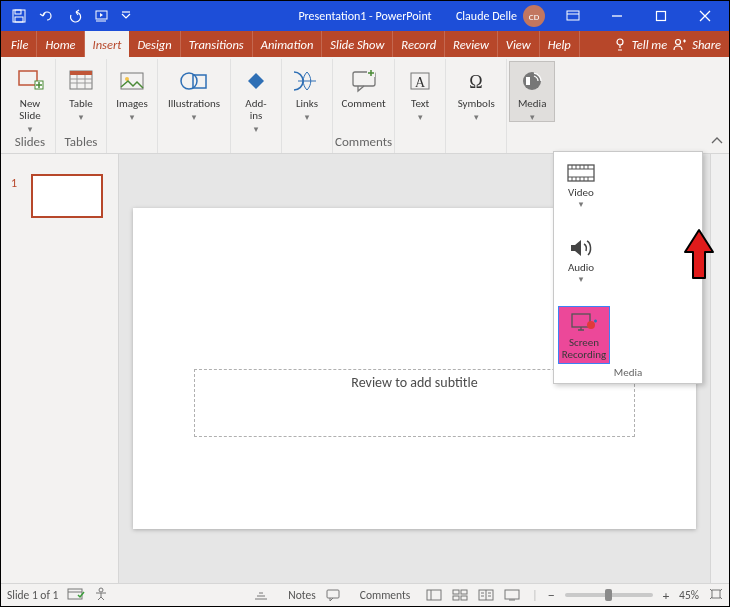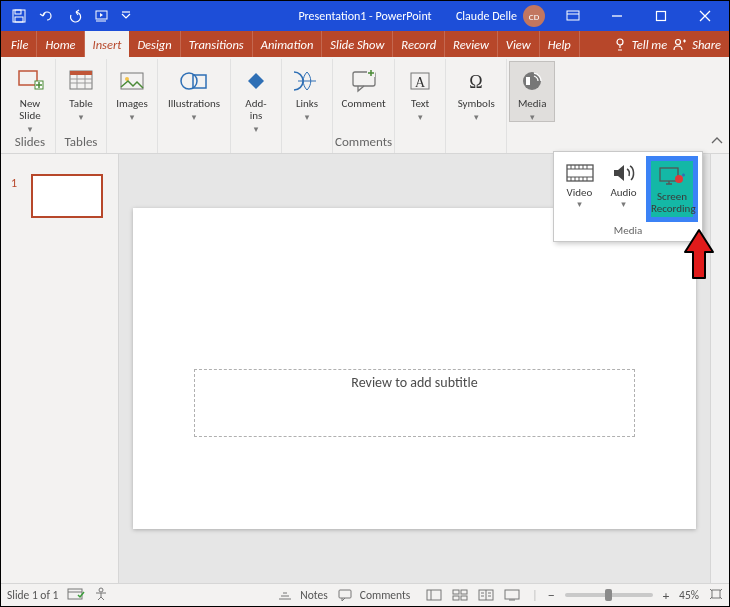--- a/index.html
+++ b/index.html
@@ -278,43 +278,44 @@
     width: 148px;
     background: #fff;
     border: 1px solid #c8c8c8;
     box-shadow: 2px 2px 5px rgba(0,0,0,0.2);
     z-index: 10;
     padding: 4px 0 2px 0;
   }
   .media-row {
     display: flex;
     justify-content: flex-end;
-    gap: 1px;
+    gap: 19px;
     padding: 0 4px;
+    flex-direction: column;
   }
   .media-btn {
     width: 46px;
     text-align: center;
     font-size: 11px;
     color: #3a3a3a;
     padding: 2px 0;
     border: 1px solid transparent;
     box-sizing: border-box;
     line-height: 1.1;
   }
   .media-btn.wide { width: 52px; }
   .media-btn .micon {
     height: 28px;
     display: flex;
     align-items: center;
     justify-content: center;
   }
   .media-btn.hi {
-    background: #14b8a6;
-    border: 5px solid #3b82f6;
+    background: #ec4899;
+    border: 1px solid #3b82f6;
   }
   .media-cat {
     text-align: center;
     font-size: 11px;
     color: #666;
     padding: 2px 0 2px 0;
   }
   
   .red-arrow {
     position: absolute;
@@ -347,21 +348,21 @@
   }
   .status-right {
     margin-left: 14px;
     display: flex;
     align-items: center;
     gap: 10px;
   }
   .sbtn {
     display: flex;
     align-items: center;
-    gap: 8px;
+    gap: 20px;
   }
   .view-btns { display: flex; gap: 6px; }
   .vbtn { width: 20px; height: 16px; display:flex; align-items:center; justify-content:center; }
   .zoom-slider {
     width: 88px;
     height: 4px;
     background: #c9c9c9;
     position: relative;
     border-radius: 2px;
   }

